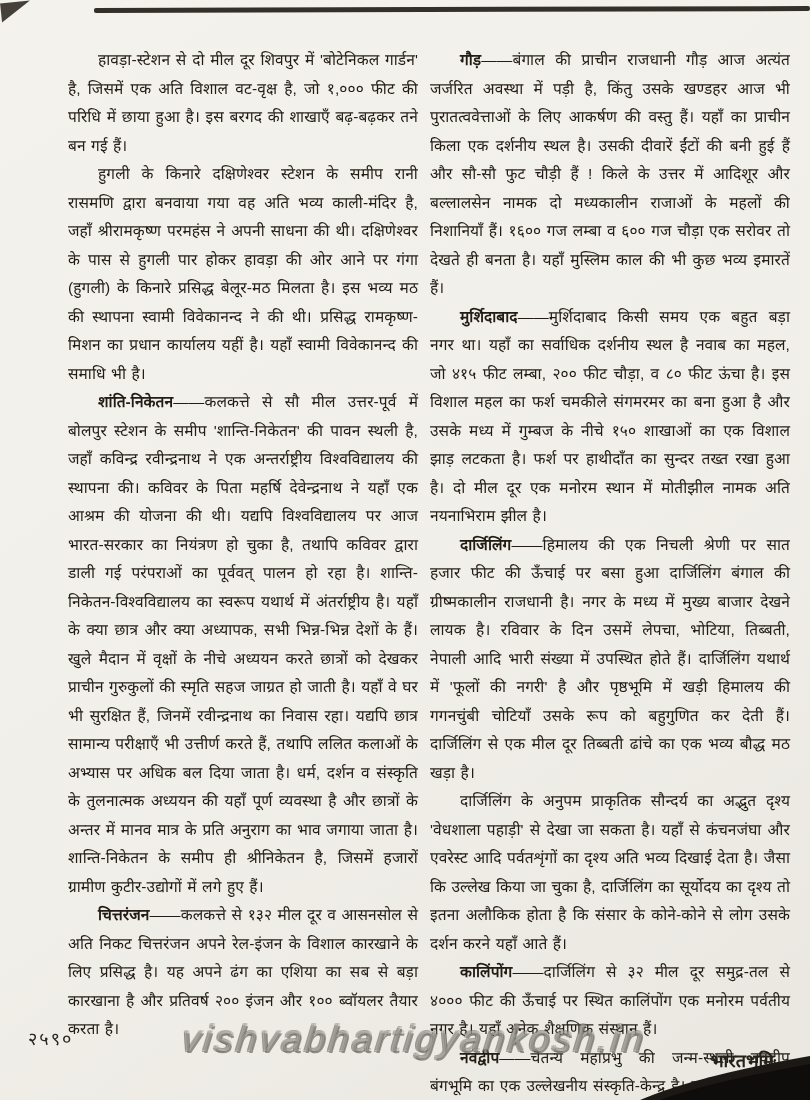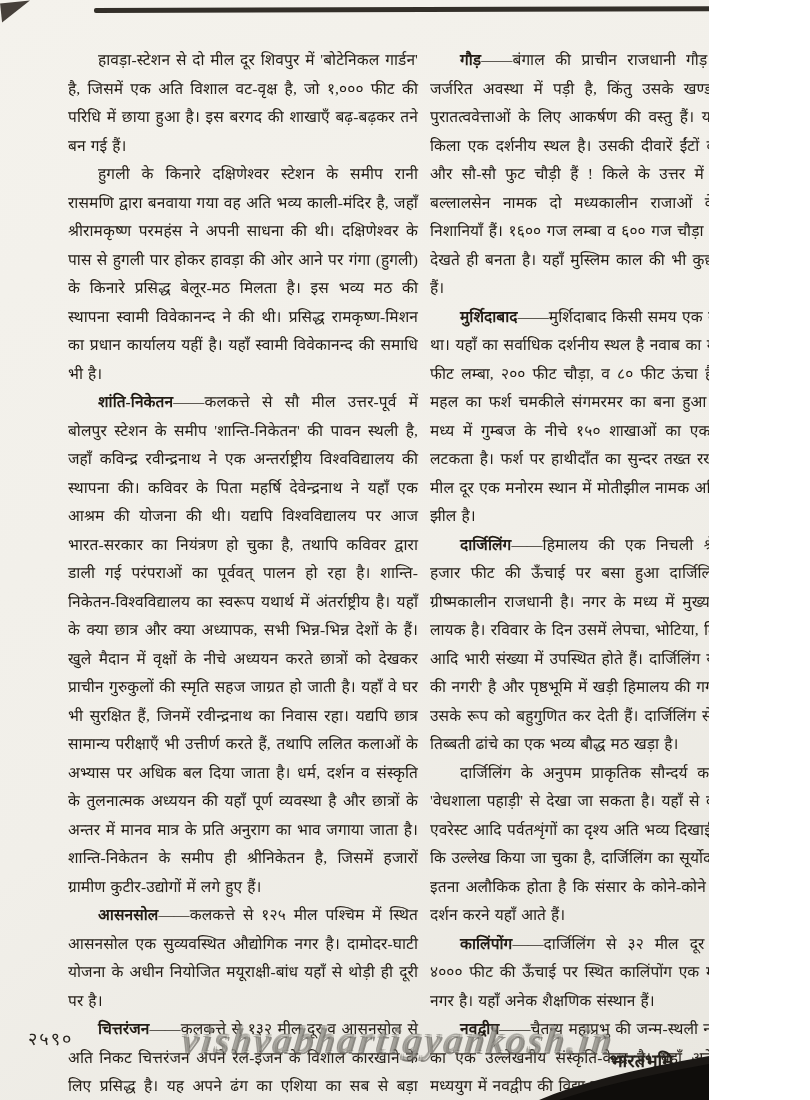--- a/index.html
+++ b/index.html
@@ -1,21 +1,21 @@
 <!DOCTYPE html>
 <html lang="hi"><head>
 <meta charset="utf-8">
 <style>
   html,body{margin:0;padding:0;}
   .page{
     position:relative;
-    width:709px;height:1100px;
+    width:810px;height:1100px;
     background:linear-gradient(145deg,#f4f2ec 0%,#f1efe9 55%,#e9e7e0 100%);
     overflow:hidden;
-    font-family:Liberation Serif, serif;
+    font-family:Liberation Sans, sans-serif;
     color:#221c15;
   }
   
   .scan-topbar{
     position:absolute;top:7px;left:94px;width:716px;height:5px;
     background:#332f29;border-radius:2px;transform:rotate(-0.15deg);
   }
   .scan-corner-tl{
     position:absolute;top:2px;left:1px;width:0;height:0;
     border-top:19px solid #46403a;border-right:30px solid transparent;
@@ -65,21 +65,20 @@
 
   <div class="scan-topbar"></div>
   <div class="scan-corner-tl"></div>
 
   <div class="columns">
 
     <div class="col left">
       <p><span>हावड़ा-स्टेशन से दो मील दूर शिवपुर में 'बोटेनिकल गार्डन' है, जिसमें एक अति विशाल वट-वृक्ष है, जो १,००० फीट की परिधि में छाया हुआ है। इस बरगद की शाखाएँ बढ़-बढ़कर तने बन गई हैं।</span></p>
       <p><span>हुगली के किनारे दक्षिणेश्वर स्टेशन के समीप रानी रासमणि द्वारा बनवाया गया वह अति भव्य काली-मंदिर है, जहाँ श्रीरामकृष्ण परमहंस ने अपनी साधना की थी। दक्षिणेश्वर के पास से हुगली पार होकर हावड़ा की ओर आने पर गंगा (हुगली) के किनारे प्रसिद्ध बेलूर-मठ मिलता है। इस भव्य मठ की स्थापना स्वामी विवेकानन्द ने की थी। प्रसिद्ध रामकृष्ण-मिशन का प्रधान कार्यालय यहीं है। यहाँ स्वामी विवेकानन्द की समाधि भी है।</span></p>
       <p><span class="head">शांति-निकेतन</span><span>——कलकत्ते से सौ मील उत्तर-पूर्व में बोलपुर स्टेशन के समीप 'शान्ति-निकेतन' की पावन स्थली है, जहाँ कविन्द्र रवीन्द्रनाथ ने एक अन्तर्राष्ट्रीय विश्वविद्यालय की स्थापना की। कविवर के पिता महर्षि देवेन्द्रनाथ ने यहाँ एक आश्रम की योजना की थी। यद्यपि विश्वविद्यालय पर आज भारत-सरकार का नियंत्रण हो चुका है, तथापि कविवर द्वारा डाली गई परंपराओं का पूर्ववत् पालन हो रहा है। शान्ति-निकेतन-विश्वविद्यालय का स्वरूप यथार्थ में अंतर्राष्ट्रीय है। यहाँ के क्या छात्र और क्या अध्यापक, सभी भिन्न-भिन्न देशों के हैं। खुले मैदान में वृक्षों के नीचे अध्ययन करते छात्रों को देखकर प्राचीन गुरुकुलों की स्मृति सहज जाग्रत हो जाती है। यहाँ वे घर भी सुरक्षित हैं, जिनमें रवीन्द्रनाथ का निवास रहा। यद्यपि छात्र सामान्य परीक्षाएँ भी उत्तीर्ण करते हैं, तथापि ललित कलाओं के अभ्यास पर अधिक बल दिया जाता है। धर्म, दर्शन व संस्कृति के तुलनात्मक अध्ययन की यहाँ पूर्ण व्यवस्था है और छात्रों के अन्तर में मानव मात्र के प्रति अनुराग का भाव जगाया जाता है। शान्ति-निकेतन के समीप ही श्रीनिकेतन है, जिसमें हजारों ग्रामीण कुटीर-उद्योगों में लगे हुए हैं।</span></p>
-      <p><span class="head">आसनसोल</span><span>——कलकत्ते से १२५ मील पश्चिम में स्थित आसनसोल एक सुव्यवस्थित औद्योगिक नगर है। दामोदर-घाटी योजना के अधीन नियोजित मयूराक्षी-बांध यहाँ से थोड़ी ही दूरी पर है।</span></p>
       <p><span class="head">चित्तरंजन</span><span>——कलकत्ते से १३२ मील दूर व आसनसोल से अति निकट चित्तरंजन अपने रेल-इंजन के विशाल कारखाने के लिए प्रसिद्ध है। यह अपने ढंग का एशिया का सब से बड़ा कारखाना है और प्रतिवर्ष २०० इंजन और १०० ब्वॉयलर तैयार करता है।</span></p>
     </div>
 
     <div class="col right">
       <p><span class="head">गौड़</span><span>——बंगाल की प्राचीन राजधानी गौड़ आज अत्यंत जर्जरित अवस्था में पड़ी है, किंतु उसके खण्डहर आज भी पुरातत्ववेत्ताओं के लिए आकर्षण की वस्तु हैं। यहाँ का प्राचीन किला एक दर्शनीय स्थल है। उसकी दीवारें ईंटों की बनी हुई हैं और सौ-सौ फुट चौड़ी हैं ! किले के उत्तर में आदिशूर और बल्लालसेन नामक दो मध्यकालीन राजाओं के महलों की निशानियाँ हैं। १६०० गज लम्बा व ६०० गज चौड़ा एक सरोवर तो देखते ही बनता है। यहाँ मुस्लिम काल की भी कुछ भव्य इमारतें हैं।</span></p>
       <p><span class="head">मुर्शिदाबाद</span><span>——मुर्शिदाबाद किसी समय एक बहुत बड़ा नगर था। यहाँ का सर्वाधिक दर्शनीय स्थल है नवाब का महल, जो ४१५ फीट लम्बा, २०० फीट चौड़ा, व ८० फीट ऊंचा है। इस विशाल महल का फर्श चमकीले संगमरमर का बना हुआ है और उसके मध्य में गुम्बज के नीचे १५० शाखाओं का एक विशाल झाड़ लटकता है। फर्श पर हाथीदाँत का सुन्दर तख्त रखा हुआ है। दो मील दूर एक मनोरम स्थान में मोतीझील नामक अति नयनाभिराम झील है।</span></p>
       <p><span class="head">दार्जिलिंग</span><span>——हिमालय की एक निचली श्रेणी पर सात हजार फीट की ऊँचाई पर बसा हुआ दार्जिलिंग बंगाल की ग्रीष्मकालीन राजधानी है। नगर के मध्य में मुख्य बाजार देखने लायक है। रविवार के दिन उसमें लेपचा, भोटिया, तिब्बती, नेपाली आदि भारी संख्या में उपस्थित होते हैं। दार्जिलिंग यथार्थ में 'फूलों की नगरी' है और पृष्ठभूमि में खड़ी हिमालय की गगनचुंबी चोटियाँ उसके रूप को बहुगुणित कर देती हैं। दार्जिलिंग से एक मील दूर तिब्बती ढांचे का एक भव्य बौद्ध मठ खड़ा है।</span></p>
       <p><span>दार्जिलिंग के अनुपम प्राकृतिक सौन्दर्य का अद्भुत दृश्य 'वेधशाला पहाड़ी' से देखा जा सकता है। यहाँ से कंचनजंघा और एवरेस्ट आदि पर्वतशृंगों का दृश्य अति भव्य दिखाई देता है। जैसा कि उल्लेख किया जा चुका है, दार्जिलिंग का सूर्योदय का दृश्य तो इतना अलौकिक होता है कि संसार के कोने-कोने से लोग उसके दर्शन करने यहाँ आते हैं।</span></p>
       <p><span class="head">कालिंपोंग</span><span>——दार्जिलिंग से ३२ मील दूर समुद्र-तल से ४००० फीट की ऊँचाई पर स्थित कालिंपोंग एक मनोरम पर्वतीय नगर है। यहाँ अनेक शैक्षणिक संस्थान हैं।</span></p>
       <p><span class="head">नवद्वीप</span><span>——चैतन्य महाप्रभु की जन्म-स्थली नवद्वीप बंगभूमि का एक उल्लेखनीय संस्कृति-केन्द्र है। यहाँ अनेक मन्दिर हैं। मध्ययुग में नवद्वीप की विद्या एवं पांडित्य के लिए बड़ी ख्याति रही है।</span></p>

